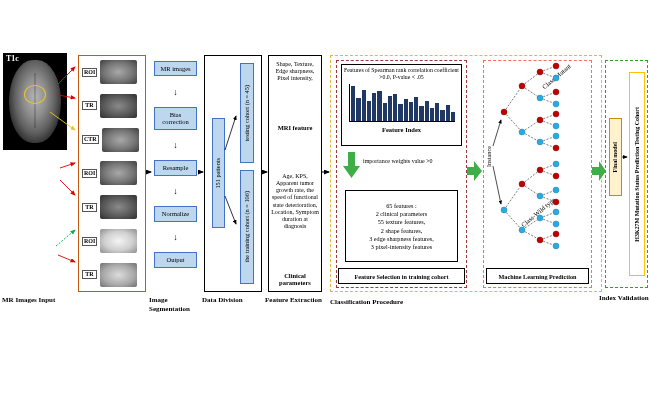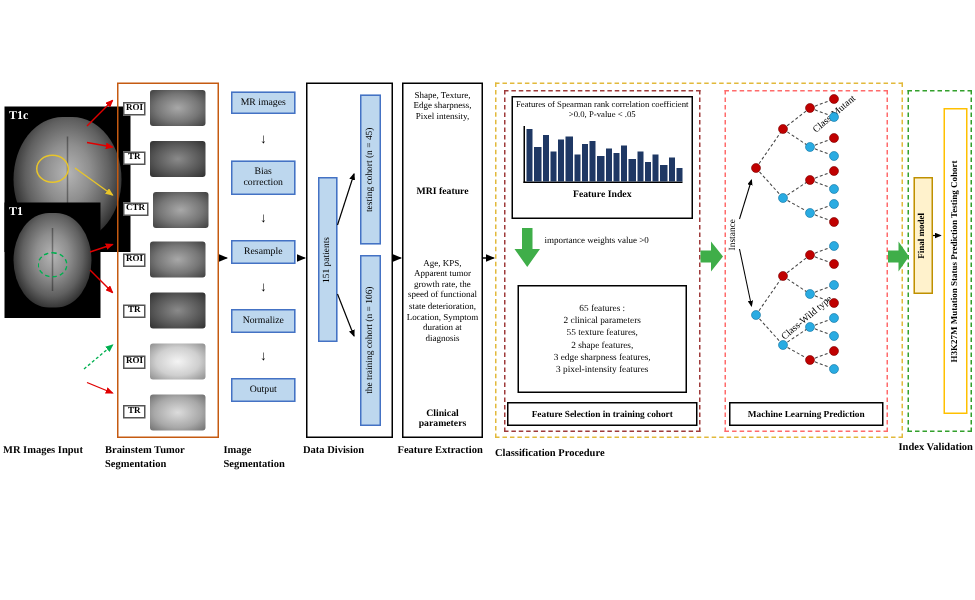--- a/index.html
+++ b/index.html
@@ -2,21 +2,21 @@
 <html><head>
 <meta charset="utf-8">
 <style>
   html,body{margin:0;padding:0;}
   body{width:650px;height:400px;background:#fff;color:#000;
        font-family:"Liberation Serif","DejaVu Serif",serif;}
   #canvas{position:relative;width:650px;height:400px;background:#fff;overflow:hidden;}
 
   
   .mri{position:absolute;left:3px;width:64px;background:#000;}
-  .mri1{top:71px;height:97px;padding-left:20px;}
+  .mri1{top:53px;height:97px;}
   .mri2{top:135px;height:77px;}
   .mri3{top:215px;height:77px;}
   .brain{position:absolute;left:6px;right:6px;top:7px;bottom:7px;border-radius:50%/55%;
     background:radial-gradient(ellipse at 50% 45%, #b5b5b5 0%, #8e8e8e 30%, #606060 55%, #2a2a2a 76%, #000 82%);}
   .brain::after{content:"";position:absolute;left:50%;top:16%;width:1px;height:66%;
     background:rgba(0,0,0,.35);transform:translateX(-50%);}
   .mri-label{position:absolute;top:1px;left:3px;color:#fff;font-weight:bold;font-size:8px;}
   .ring{position:absolute;border-radius:50%;}
   .ring-yellow{left:21px;top:32px;width:20px;height:17px;border:1.5px solid #E8C52A;}
   .ring-green{left:22px;top:33px;width:18px;height:15px;border:1px dashed #00B050;}
@@ -120,25 +120,20 @@
 </style>
 </head>
 <body>
 
 <div id="canvas">
 
   <div class="mri mri1">
     <span class="brain"></span>
     <span class="ring ring-yellow"></span>
     <span class="mri-label">T1c</span>
-  </div>
-  <div class="mri mri2">
-    <span class="brain"></span>
-    <span class="ring ring-green"></span>
-    <span class="mri-label">T1</span>
   </div>
 
   <div id="seg-box">
       <div class="seg-row">
         <span class="seg-label">ROI</span>
         <span class="seg-crop"></span>
       </div>
       <div class="seg-row">
         <span class="seg-label">TR</span>
         <span class="seg-crop"></span>
@@ -245,21 +240,20 @@
 
   <div id="val-box"></div>
   <div class="vbox" id="final-model" style="background:#FFF2CC;border-color:#BF9000;">
     <span class="vtext">Final model</span>
   </div>
   <div class="vbox" id="h3k27m-box" style="background:#fff;border-color:#FFC000;">
     <span class="vtext">H3K27M Mutation Status Prediction Testing Cohort</span>
   </div>
 
   <div class="caption" id="c1">MR Images Input</div>
-  <div class="caption" id="c2">Brainstem Tumor Segmentation</div>
   <div class="caption" id="c3">Image Segmentation</div>
   <div class="caption" id="c4">Data Division</div>
   <div class="caption" id="c5">Feature Extraction</div>
   <div class="caption" id="c6">Classification Procedure</div>
   <div class="caption" id="c7">Index Validation</div>
 
   <svg id="overlay" viewBox="0 0 650 400">
     <defs>
       <marker id="mb" markerWidth="6" markerHeight="5" refX="5" refY="2.5" orient="auto">
           <path d="M0,0 L6,2.5 L0,5 Z" fill="#000"></path>

